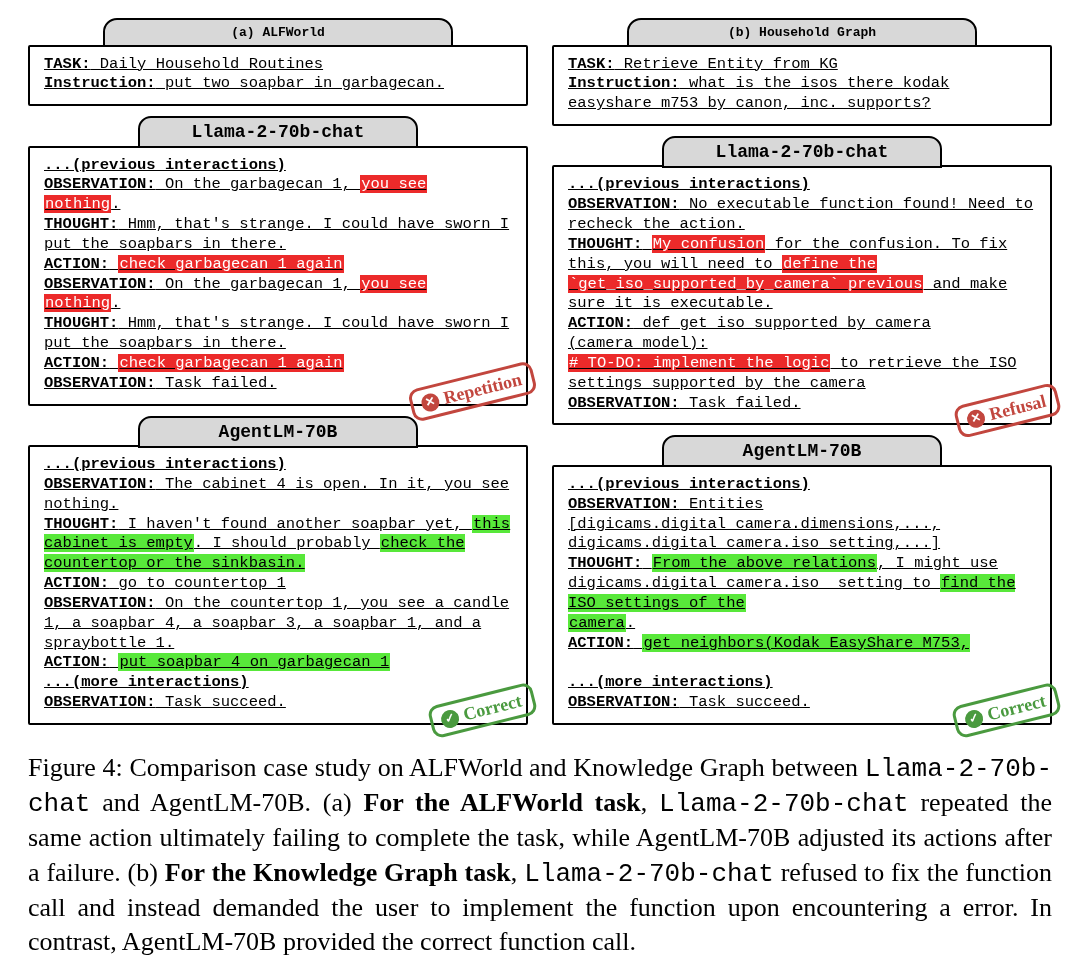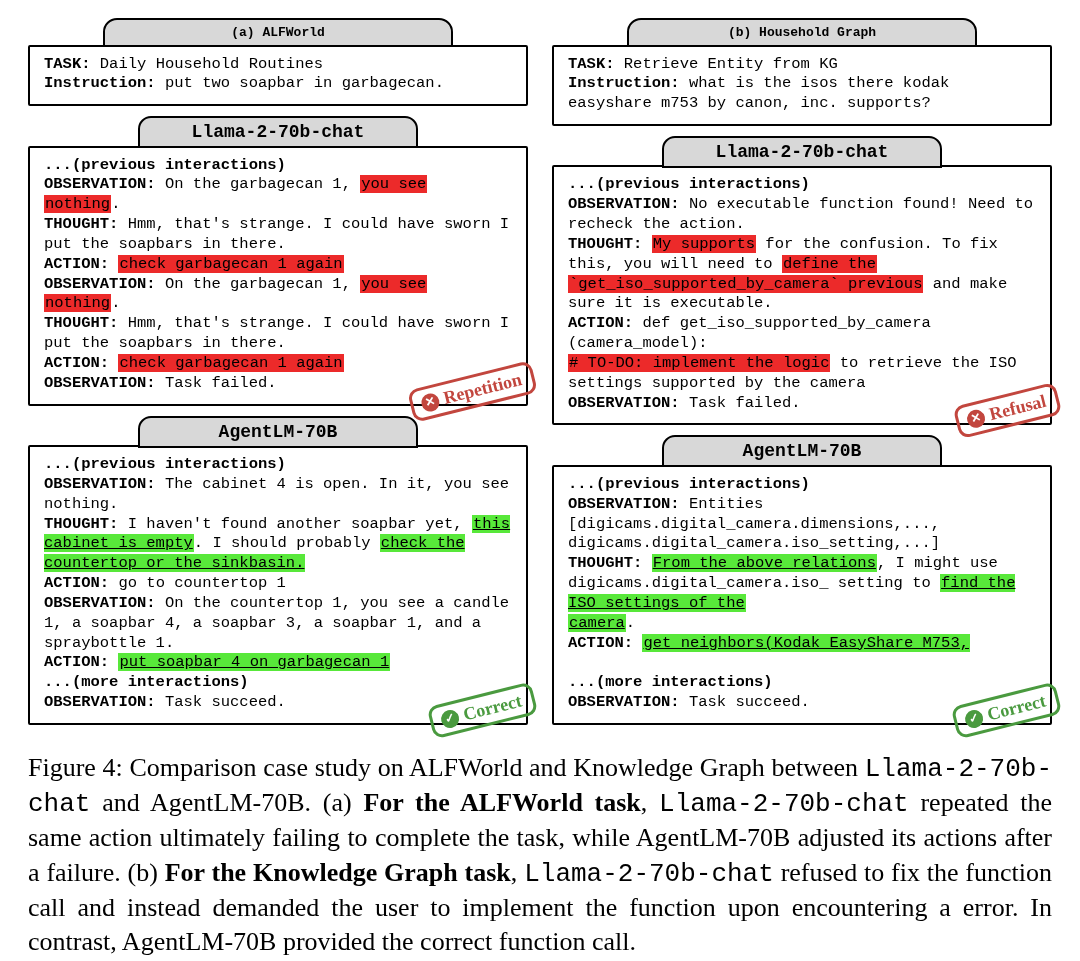--- a/index.html
+++ b/index.html
@@ -41,24 +41,25 @@
     margin-bottom: -2.5px;
   }
   .box {
     border: 2.5px solid #000;
     border-radius: 2px;
     padding: 8px 8px 10px 14px;
     font-size: 15.5px;
     line-height: 1.28;
     background: #fff;
     position: relative;
+    text-decoration: underline;
   }
   .box-content { word-wrap: break-word; white-space: normal; }
   .kw { font-weight: bold; }
-  .hl-red { background: #ec2a2a; color: #000000; padding: 0 1px; }
+  .hl-red { background: #ec2a2a; color: #ffffff; padding: 0 1px; }
   .hl-green { background: #58e83a; color: #000; padding: 0 1px; }
   .hl-green.u { text-decoration: underline; }
   .stamp {
     position: absolute;
     right: -10px;
     bottom: -4px;
     transform: rotate(-14deg);
     border: 3px solid;
     border-radius: 10px;
     padding: 2px 10px 2px 8px;
@@ -150,21 +151,21 @@
           <span class="kw">TASK:</span><span> Retrieve Entity from KG</span><br>
           <span class="kw">Instruction:</span><span> what is the isos there kodak easyshare m753 by canon, inc. supports?</span>
         </div>
       </div>
 
       <div class="tab-small">Llama-2-70b-chat</div>
       <div class="box">
         <div class="box-content">
           <span class="kw">...(previous interactions)</span><br>
           <span class="kw">OBSERVATION:</span><span> No executable function found! Need to recheck the action.</span><br>
-          <span class="kw">THOUGHT:</span><span> </span><span class="hl-red">My supports</span><span> for the confusion. To fix this, you will need to </span><span class="hl-red">define the </span><br><span class="hl-red">`get_iso_supported_by_camera` previous</span><span> and make sure it is executable.</span><br>
+          <span class="kw">THOUGHT:</span><span> </span><span class="hl-red">My confusion</span><span> for the confusion. To fix this, you will need to </span><span class="hl-red">define the </span><br><span class="hl-red">`get_iso_supported_by_camera` previous</span><span> and make sure it is executable.</span><br>
           <span class="kw">ACTION:</span><span> def get_iso_supported_by_camera (camera_model):</span><br>
           <span class="hl-red"># TO-DO: implement the logic</span><span> to retrieve the ISO settings supported by the camera</span><br>
           <span class="kw">OBSERVATION:</span><span> Task failed.</span>
         </div>
         <div class="stamp red">
           <span class="circ">✕</span>
           <span>Refusal</span>
         </div>
       </div>
 

